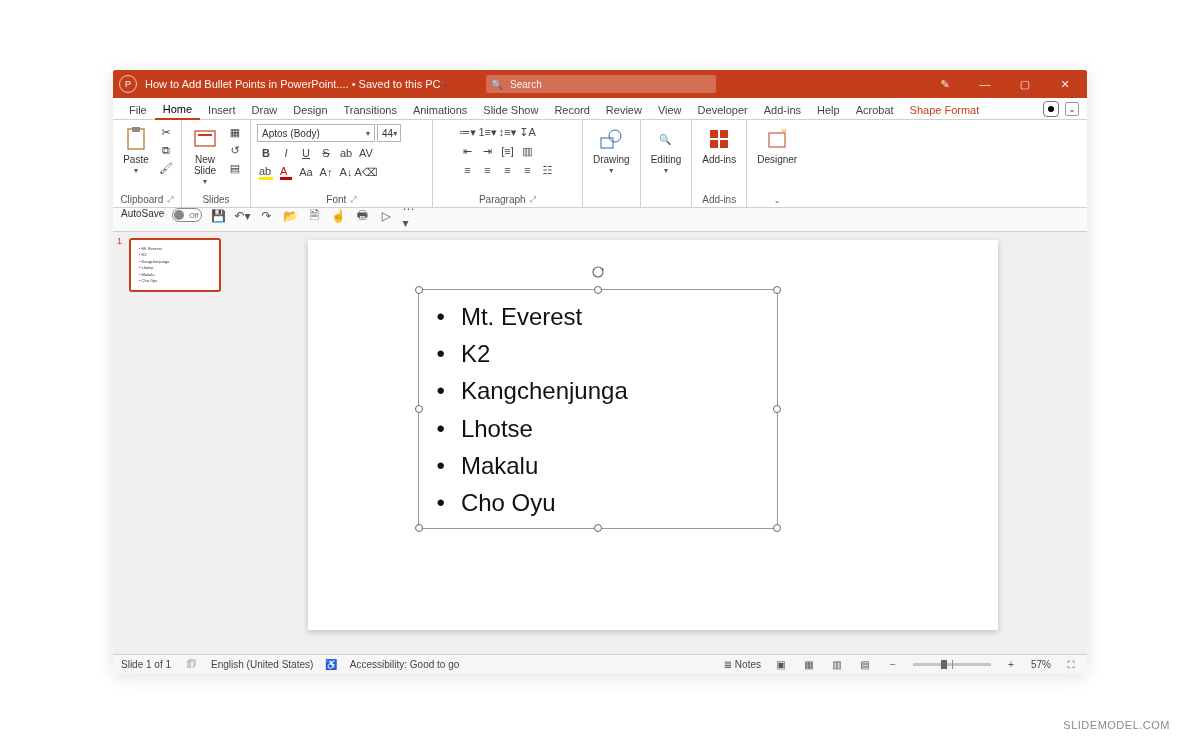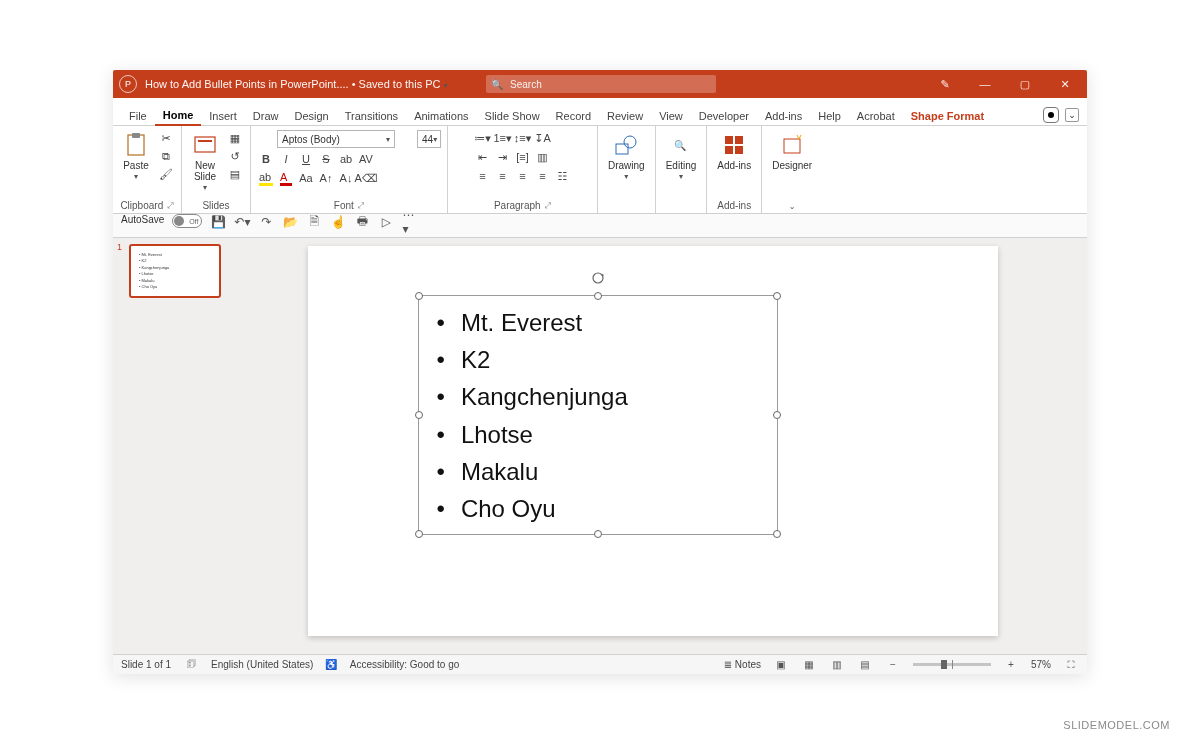--- a/index.html
+++ b/index.html
@@ -13,40 +13,40 @@
   body { margin:0; background:#fff; width:1200px; height:743px; position:relative; color:var(--txt); }
   .frame { position:absolute; left:113px; top:70px; width:974px; height:604px; background:#fff; box-shadow:0 3px 18px rgba(0,0,0,.12); border-radius:2px; overflow:hidden; display:flex; flex-direction:column;}
   
   .titlebar { height:28px; background:var(--accent); display:flex; align-items:center; color:#fff; font-size:11px; padding:0 6px; gap:8px;}
   .titlebar .pp-icon { width:18px; height:18px; border-radius:50%; border:1px solid rgba(255,255,255,.7); display:flex; align-items:center; justify-content:center; font-size:9px; }
   .titlebar .doc { opacity:.95; white-space:nowrap;}
   .titlebar .search { margin-left:30px; width:230px; height:18px; background:rgba(255,255,255,.25); border-radius:2px; display:flex; align-items:center; padding:0 6px; gap:6px; font-size:10px; color:rgba(255,255,255,.9);}
   .titlebar .spacer { flex:1; }
   .titlebar .winbtn { width:32px; text-align:center; font-size:11px; opacity:.9;}
   
-  .menutabs { height:28px; background:#fff; display:flex; align-items:flex-end; padding:0 8px; gap:0; font-size:11px; border-bottom:1px solid var(--bd);}
+  .menutabs { height:22px; background:#fff; display:flex; align-items:flex-end; padding:0 8px; gap:0; font-size:11px; border-bottom:1px solid var(--bd);}
   .menutabs .tab { padding:4px 8px 3px; color:#444; cursor:pointer; white-space:nowrap;}
-  .menutabs .tab.active { border-bottom:2px solid var(--accent); color:#000; margin-bottom:-1px; font-weight:700;}
-  .menutabs .tab.context { color:var(--accent);font-weight:bold; }
+  .menutabs .tab.active { border-bottom:2px solid var(--accent); color:#000; margin-bottom:-1px; font-weight:400;}
+  .menutabs .tab.context { color:var(--accent); }
   .menutabs .rightctl { margin-left:auto; display:flex; align-items:center; gap:6px; padding-bottom:2px;}
   .rec { width:16px;height:16px;border:1px solid #777;border-radius:4px;display:flex;align-items:center;justify-content:center;}
   .rec::after{content:"";width:6px;height:6px;background:#000;border-radius:50%;}
   .chev { width:14px; height:14px; border:1px solid #999; border-radius:2px; display:flex;align-items:center;justify-content:center;font-size:9px;}
   
   .ribbon { height:88px; background:#fff; border-bottom:1px solid var(--bd); display:flex; font-size:10px; color:#333; }
   .group { border-right:1px solid var(--bd); padding:4px 6px 0; display:flex; flex-direction:column; align-items:center; }
   .group .controls { display:flex; gap:4px; align-items:flex-start; flex:1;}
   .group .label { font-size:10px; color:#555; padding:1px 0 2px; display:flex; align-items:center; gap:4px;}
   .launch { font-size:8px; color:#777;}
   .bigbtn { display:flex; flex-direction:column; align-items:center; gap:2px; padding:2px 4px; font-size:10px; line-height:1.1; text-align:center; cursor:pointer;}
   .bigbtn .ic { width:26px; height:26px; display:flex; align-items:center; justify-content:center;}
   .smbtn { width:18px; height:16px; display:flex; align-items:center; justify-content:center; font-size:11px; color:#444; cursor:pointer;}
   .col { display:flex; flex-direction:column; gap:2px;}
   .row { display:flex; gap:2px; align-items:center;}
-  .fontbox { height:18px; border:1px solid #b5b5b5; background:#fff; font-size:10px; padding:0 4px; display:flex; align-items:center; justify-content:space-between;margin-left:20px;}
+  .fontbox { height:18px; border:1px solid #b5b5b5; background:#fff; font-size:10px; padding:0 4px; display:flex; align-items:center; justify-content:space-between;}
   .dd { font-size:8px; color:#555;}
   .colorbar{height:3px;}
   
   .qat { height:24px; background:#fafafa; border-bottom:1px solid var(--bd); display:flex; align-items:flex-start; padding:0 8px; gap:8px; font-size:10px;}
   .toggle { width:30px; height:14px; border:1px solid #888; border-radius:8px; position:relative; font-size:7px; display:flex; align-items:center; justify-content:flex-end; padding:0 3px; color:#666; background:#fff;}
   .toggle::before{content:"";position:absolute;left:1px;top:1px;width:10px;height:10px;border-radius:50%;background:#888;}
   .qat .ic { width:16px;height:16px;display:flex;align-items:center;justify-content:center;font-size:12px;color:#555;}
   
   .workspace { flex:1; display:flex; background:#f0efee; overflow:hidden;}
   .thumbpane { width:115px; background:#f0efee; padding:6px 6px; }

